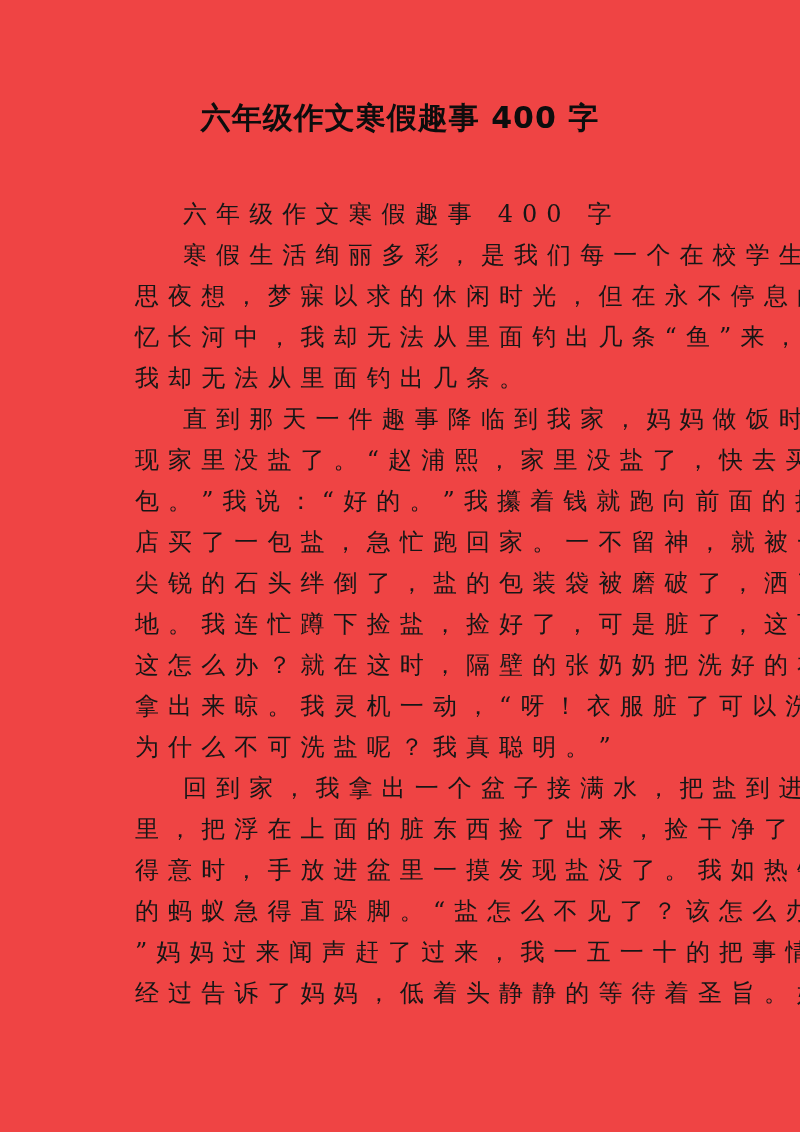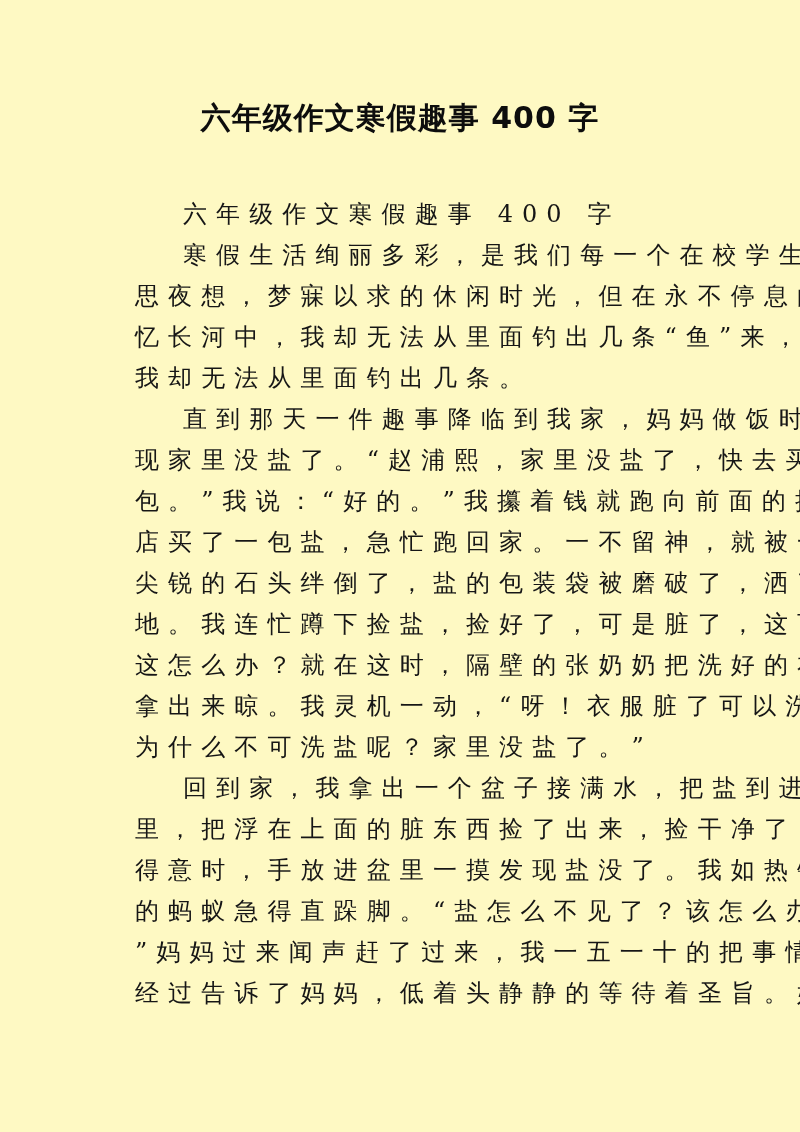--- a/index.html
+++ b/index.html
@@ -1,17 +1,17 @@
 <!DOCTYPE html>
 <html><head>
 <meta charset="utf-8">
 <style>
   html, body { margin: 0; padding: 0; background: #ffffff; }
   body { width: 800px; height: 1132px; position: relative; overflow: hidden; color: #111111; }
-  .page { position: absolute; left: 0; top: 0; width: 800px; height: 1132px; background: #fef9c3; }
+  .page { position: absolute; left: 0; top: 0; width: 800px; height: 1132px; background: #ef4444; }
   .title {
     position: absolute; left: 0; top: 96px; width: 800px; text-align: center;
     font-family: "DejaVu Sans", "Liberation Sans", sans-serif;
     font-weight: bold; font-size: 30px; line-height: 44px; color: #0d0d0d;
     letter-spacing: 1px;
   }
   .body {
     position: absolute; left: 135px; top: 194px; width: 540px;
     font-family: "DejaVu Serif", "Liberation Serif", serif;
     font-size: 24px; line-height: 41px; color: #161616;
@@ -31,21 +31,21 @@
     <div class="line">忆长河中，我却无法从里面钓出几条“鱼”来，这</div>
     <div class="line">我却无法从里面钓出几条。</div>
     <div class="line indent">直到那天一件趣事降临到我家，妈妈做饭时发</div>
     <div class="line">现家里没盐了。“赵浦熙，家里没盐了，快去买一</div>
     <div class="line">包。”我说：“好的。”我攥着钱就跑向前面的批发</div>
     <div class="line">店买了一包盐，急忙跑回家。一不留神，就被一块</div>
     <div class="line">尖锐的石头绊倒了，盐的包装袋被磨破了，洒了一</div>
     <div class="line">地。我连忙蹲下捡盐，捡好了，可是脏了，这下该</div>
     <div class="line">这怎么办？就在这时，隔壁的张奶奶把洗好的衣服</div>
     <div class="line">拿出来晾。我灵机一动，“呀！衣服脏了可以洗。</div>
-    <div class="line">为什么不可洗盐呢？家里没盐了。”</div>
+    <div class="line">为什么不可洗盐呢？我真聪明。”</div>
     <div class="line indent">回到家，我拿出一个盆子接满水，把盐到进水</div>
     <div class="line">里，把浮在上面的脏东西捡了出来，捡干净了，正</div>
     <div class="line">得意时，手放进盆里一摸发现盐没了。我如热锅上</div>
     <div class="line">的蚂蚁急得直跺脚。“盐怎么不见了？该怎么办？</div>
     <div class="line">”妈妈过来闻声赶了过来，我一五一十的把事情的</div>
     <div class="line">经过告诉了妈妈，低着头静静的等待着圣旨。妈妈</div>
   </div>
 </div>
 
 </body></html>

